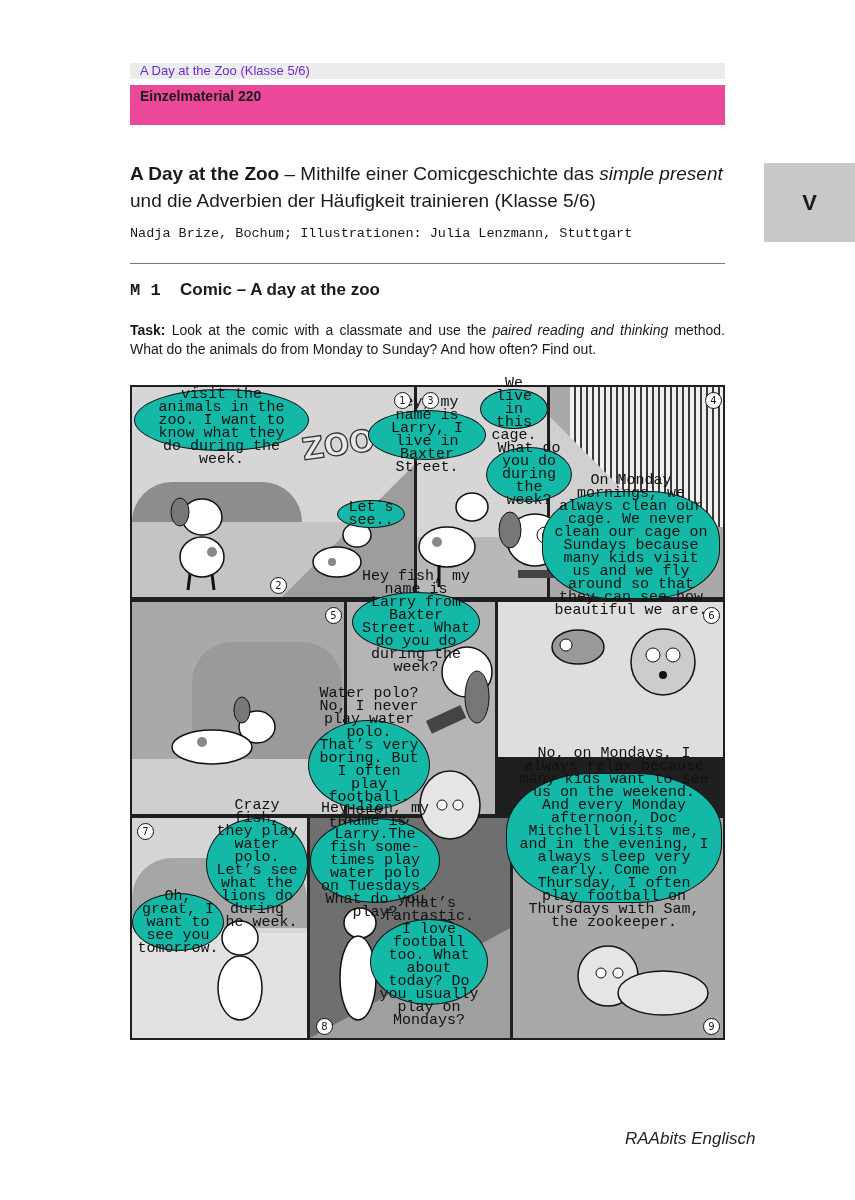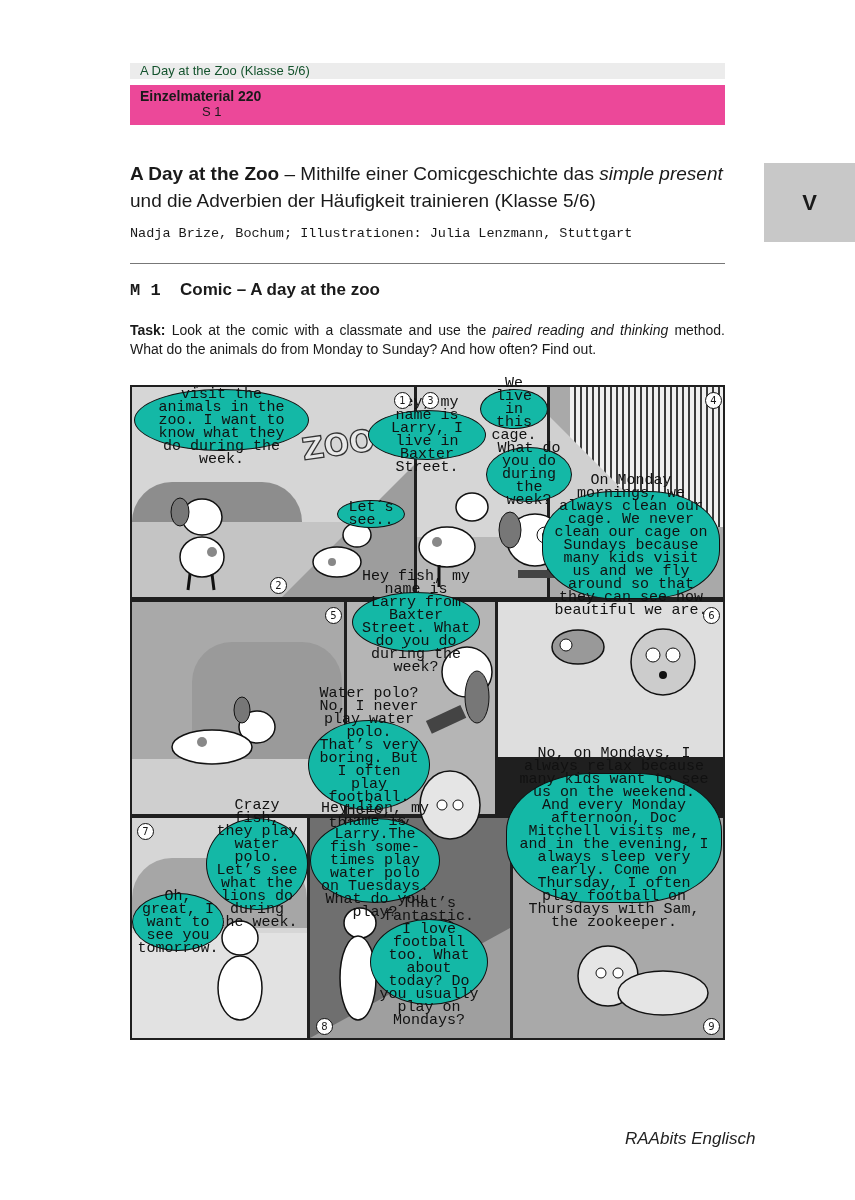--- a/index.html
+++ b/index.html
@@ -1,20 +1,20 @@
 <!DOCTYPE html>
 <html><head>
 <meta charset="utf-8">
 <style>
   html, body { margin: 0; padding: 0; }
   body { width: 855px; height: 1200px; background: #ffffff; position: relative; overflow: hidden;
          font-family: "Liberation Sans", sans-serif; color: #1a1a1a; }
   .abs { position: absolute; }
   .header-strip { left: 130px; top: 63px; width: 595px; height: 16px; background: #ececec;
-                  font-size: 13px; line-height: 16px; padding-left: 10px; box-sizing: border-box; color: #14532d; }
+                  font-size: 13px; line-height: 16px; padding-left: 10px; box-sizing: border-box; color: #6d28d9; }
   .header-box { left: 130px; top: 85px; width: 595px; height: 40px; background: #ec4899; box-sizing: border-box; padding: 3px 10px; }
   .header-box .mat { font-weight: bold; font-size: 14px; line-height: 16px; }
   .header-box .page { font-size: 13px; line-height: 16px; padding-left: 62px; }
   .side-tab { left: 764px; top: 163px; width: 91px; height: 79px; background: #c8c8c8; display: flex; align-items: center; justify-content: center; font-weight: bold; font-size: 22px; }
   .title { left: 130px; top: 160px; width: 600px; font-size: 19px; line-height: 27px; }
   .title b { font-weight: bold; }
   .author { left: 130px; top: 226px; font-size: 13.5px; font-family: Liberation Mono, monospace; }
   .rule { left: 130px; top: 263px; width: 595px; height: 1px; background: #777; }
   .section { left: 130px; top: 280px; font-size: 17px; font-weight: bold; }
   .section .num { display: inline-block; width: 50px; font-family: Liberation Mono, monospace; }
@@ -40,21 +40,20 @@
   .bars { position: absolute; background: repeating-linear-gradient(90deg, #efefef 0 4px, #3a3a3a 4px 6px); }
 </style>
 </head>
 <body>
 
 <div class="abs header-strip">
   <span>A Day at the Zoo (Klasse 5/6)</span>
 </div>
 <div class="abs header-box">
   <div class="mat">Einzelmaterial 220</div>
-  <div class="page">S 1</div>
 </div>
 <div class="abs side-tab">
   <span>V</span>
 </div>
 
 <div class="abs title">
   <b>A Day at the Zoo</b><span> – Mithilfe einer Comicgeschichte das </span><i>simple present</i><span> und die Adverbien der Häufigkeit trainieren (Klasse 5/6)</span>
 </div>
 
 <div class="abs author">Nadja Brize, Bochum; Illustrationen: Julia Lenzmann, Stuttgart</div>

